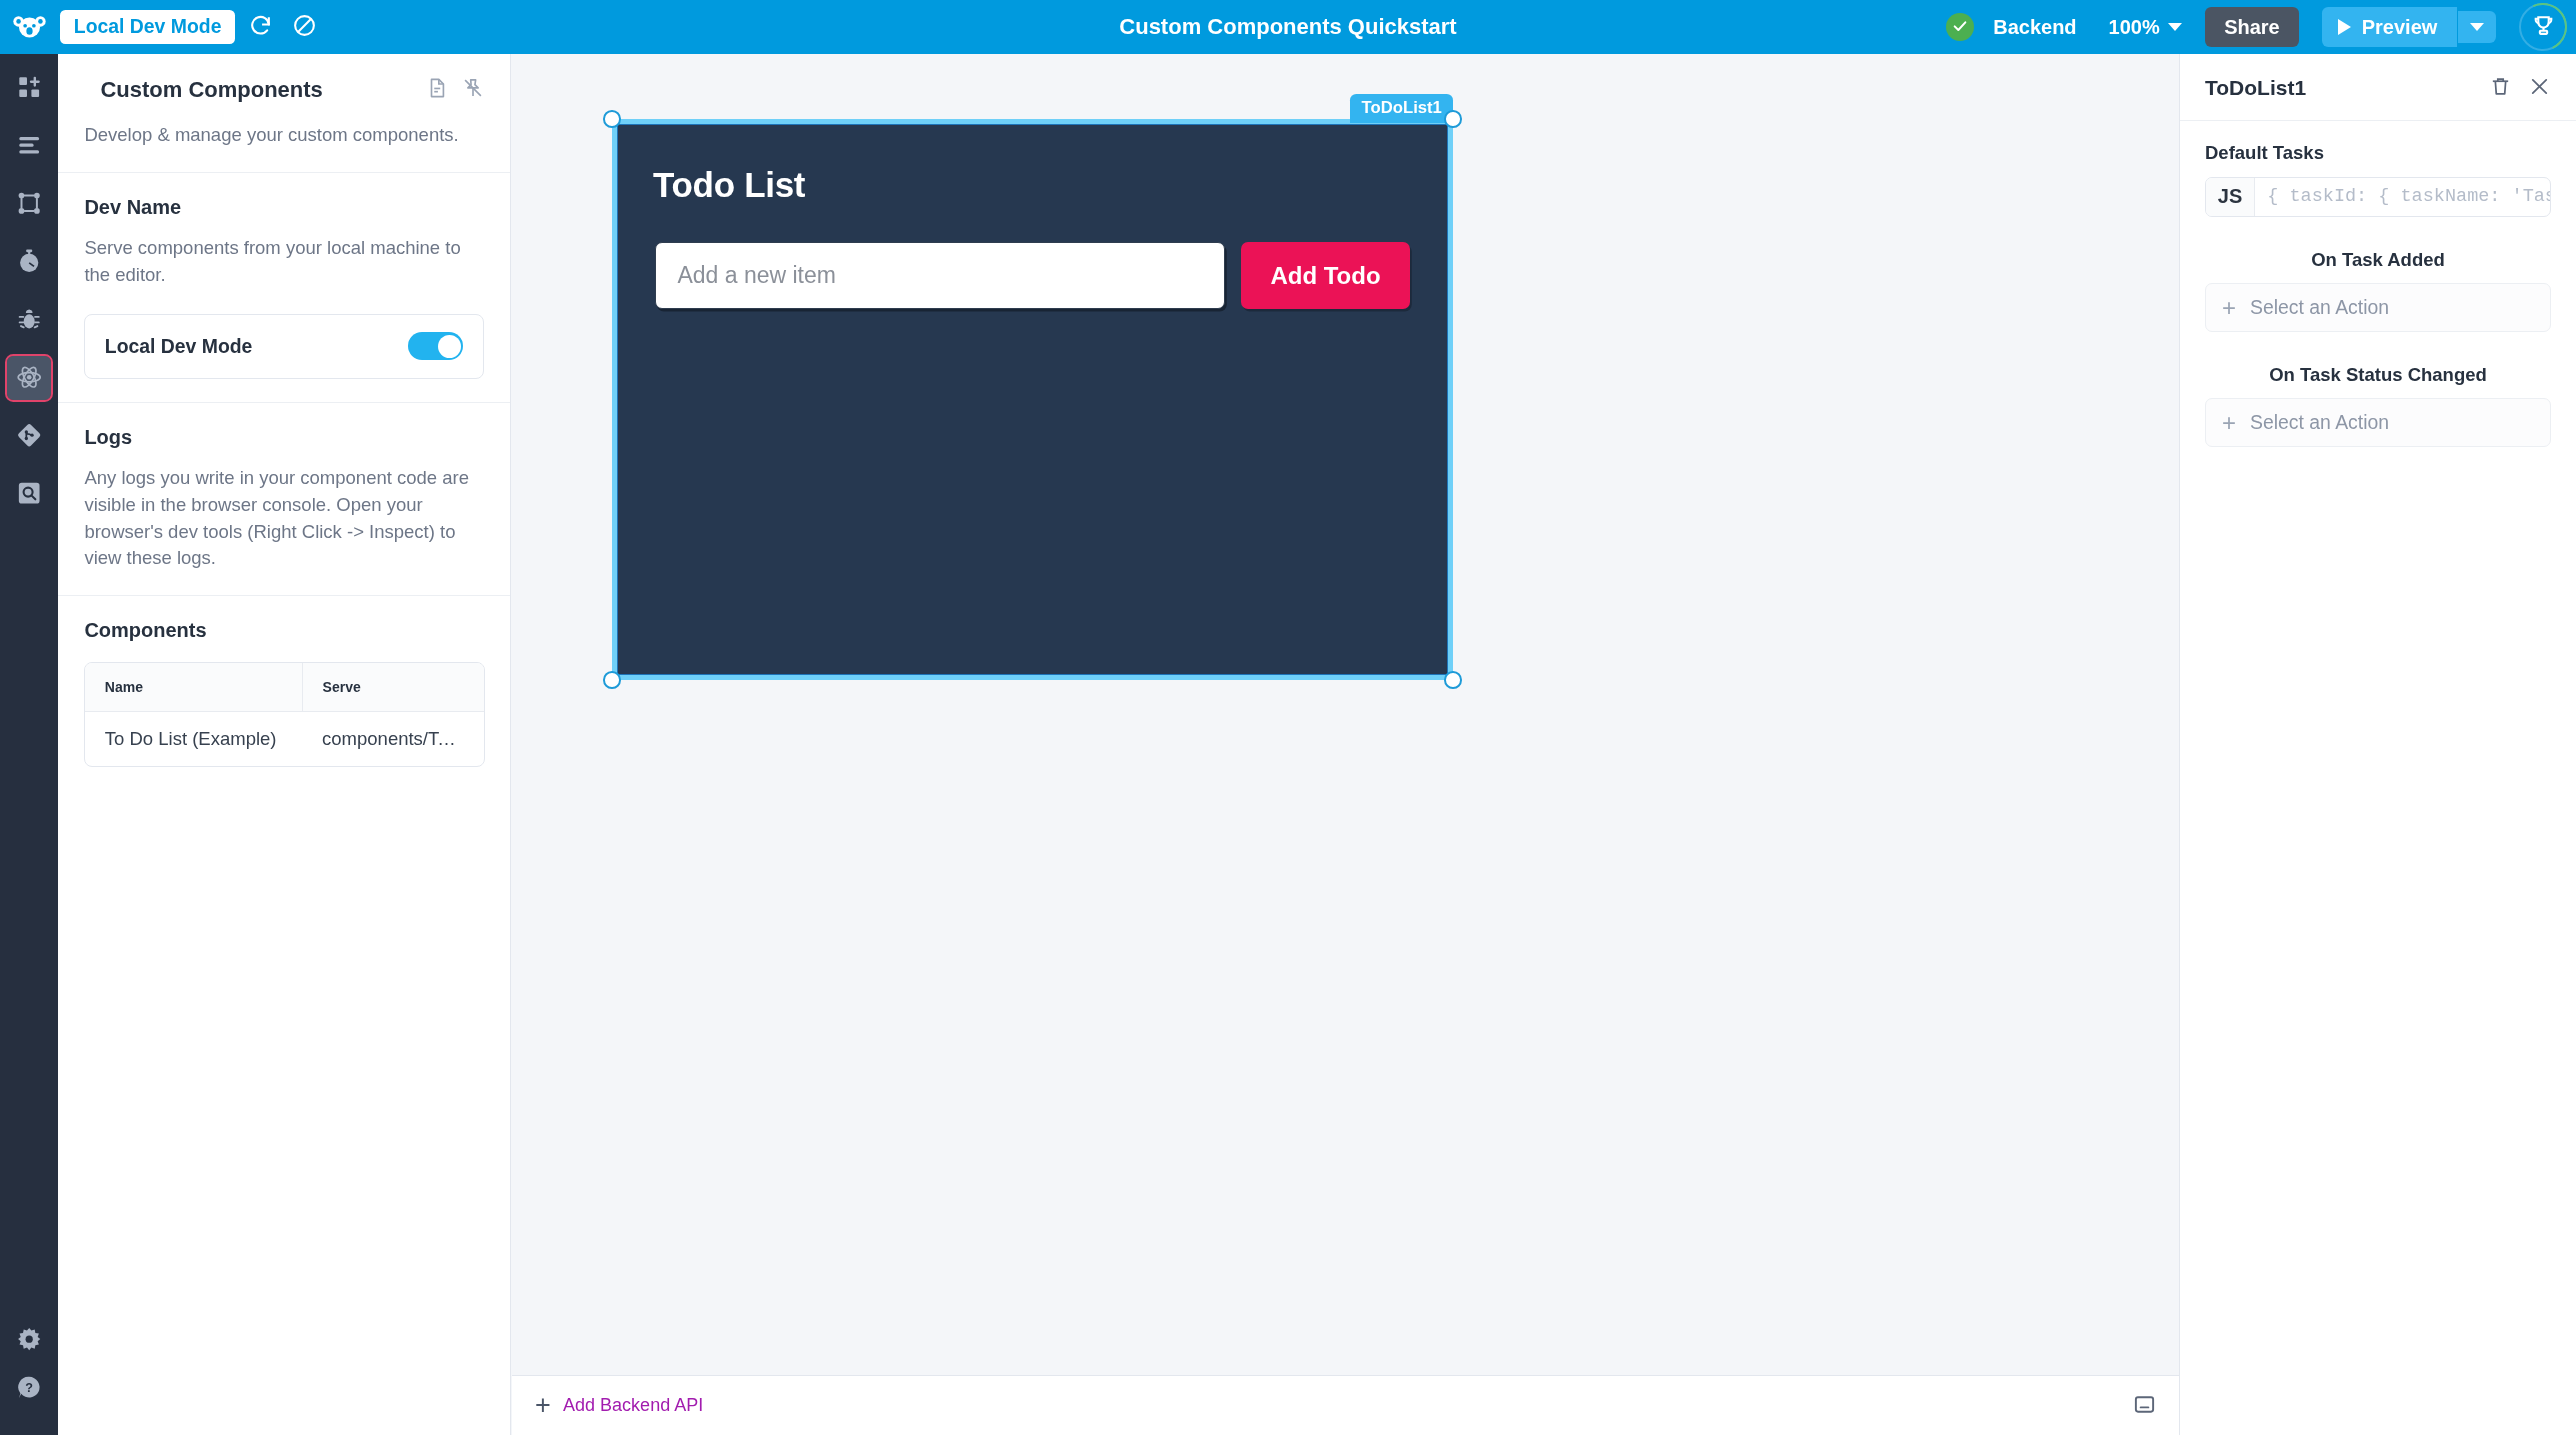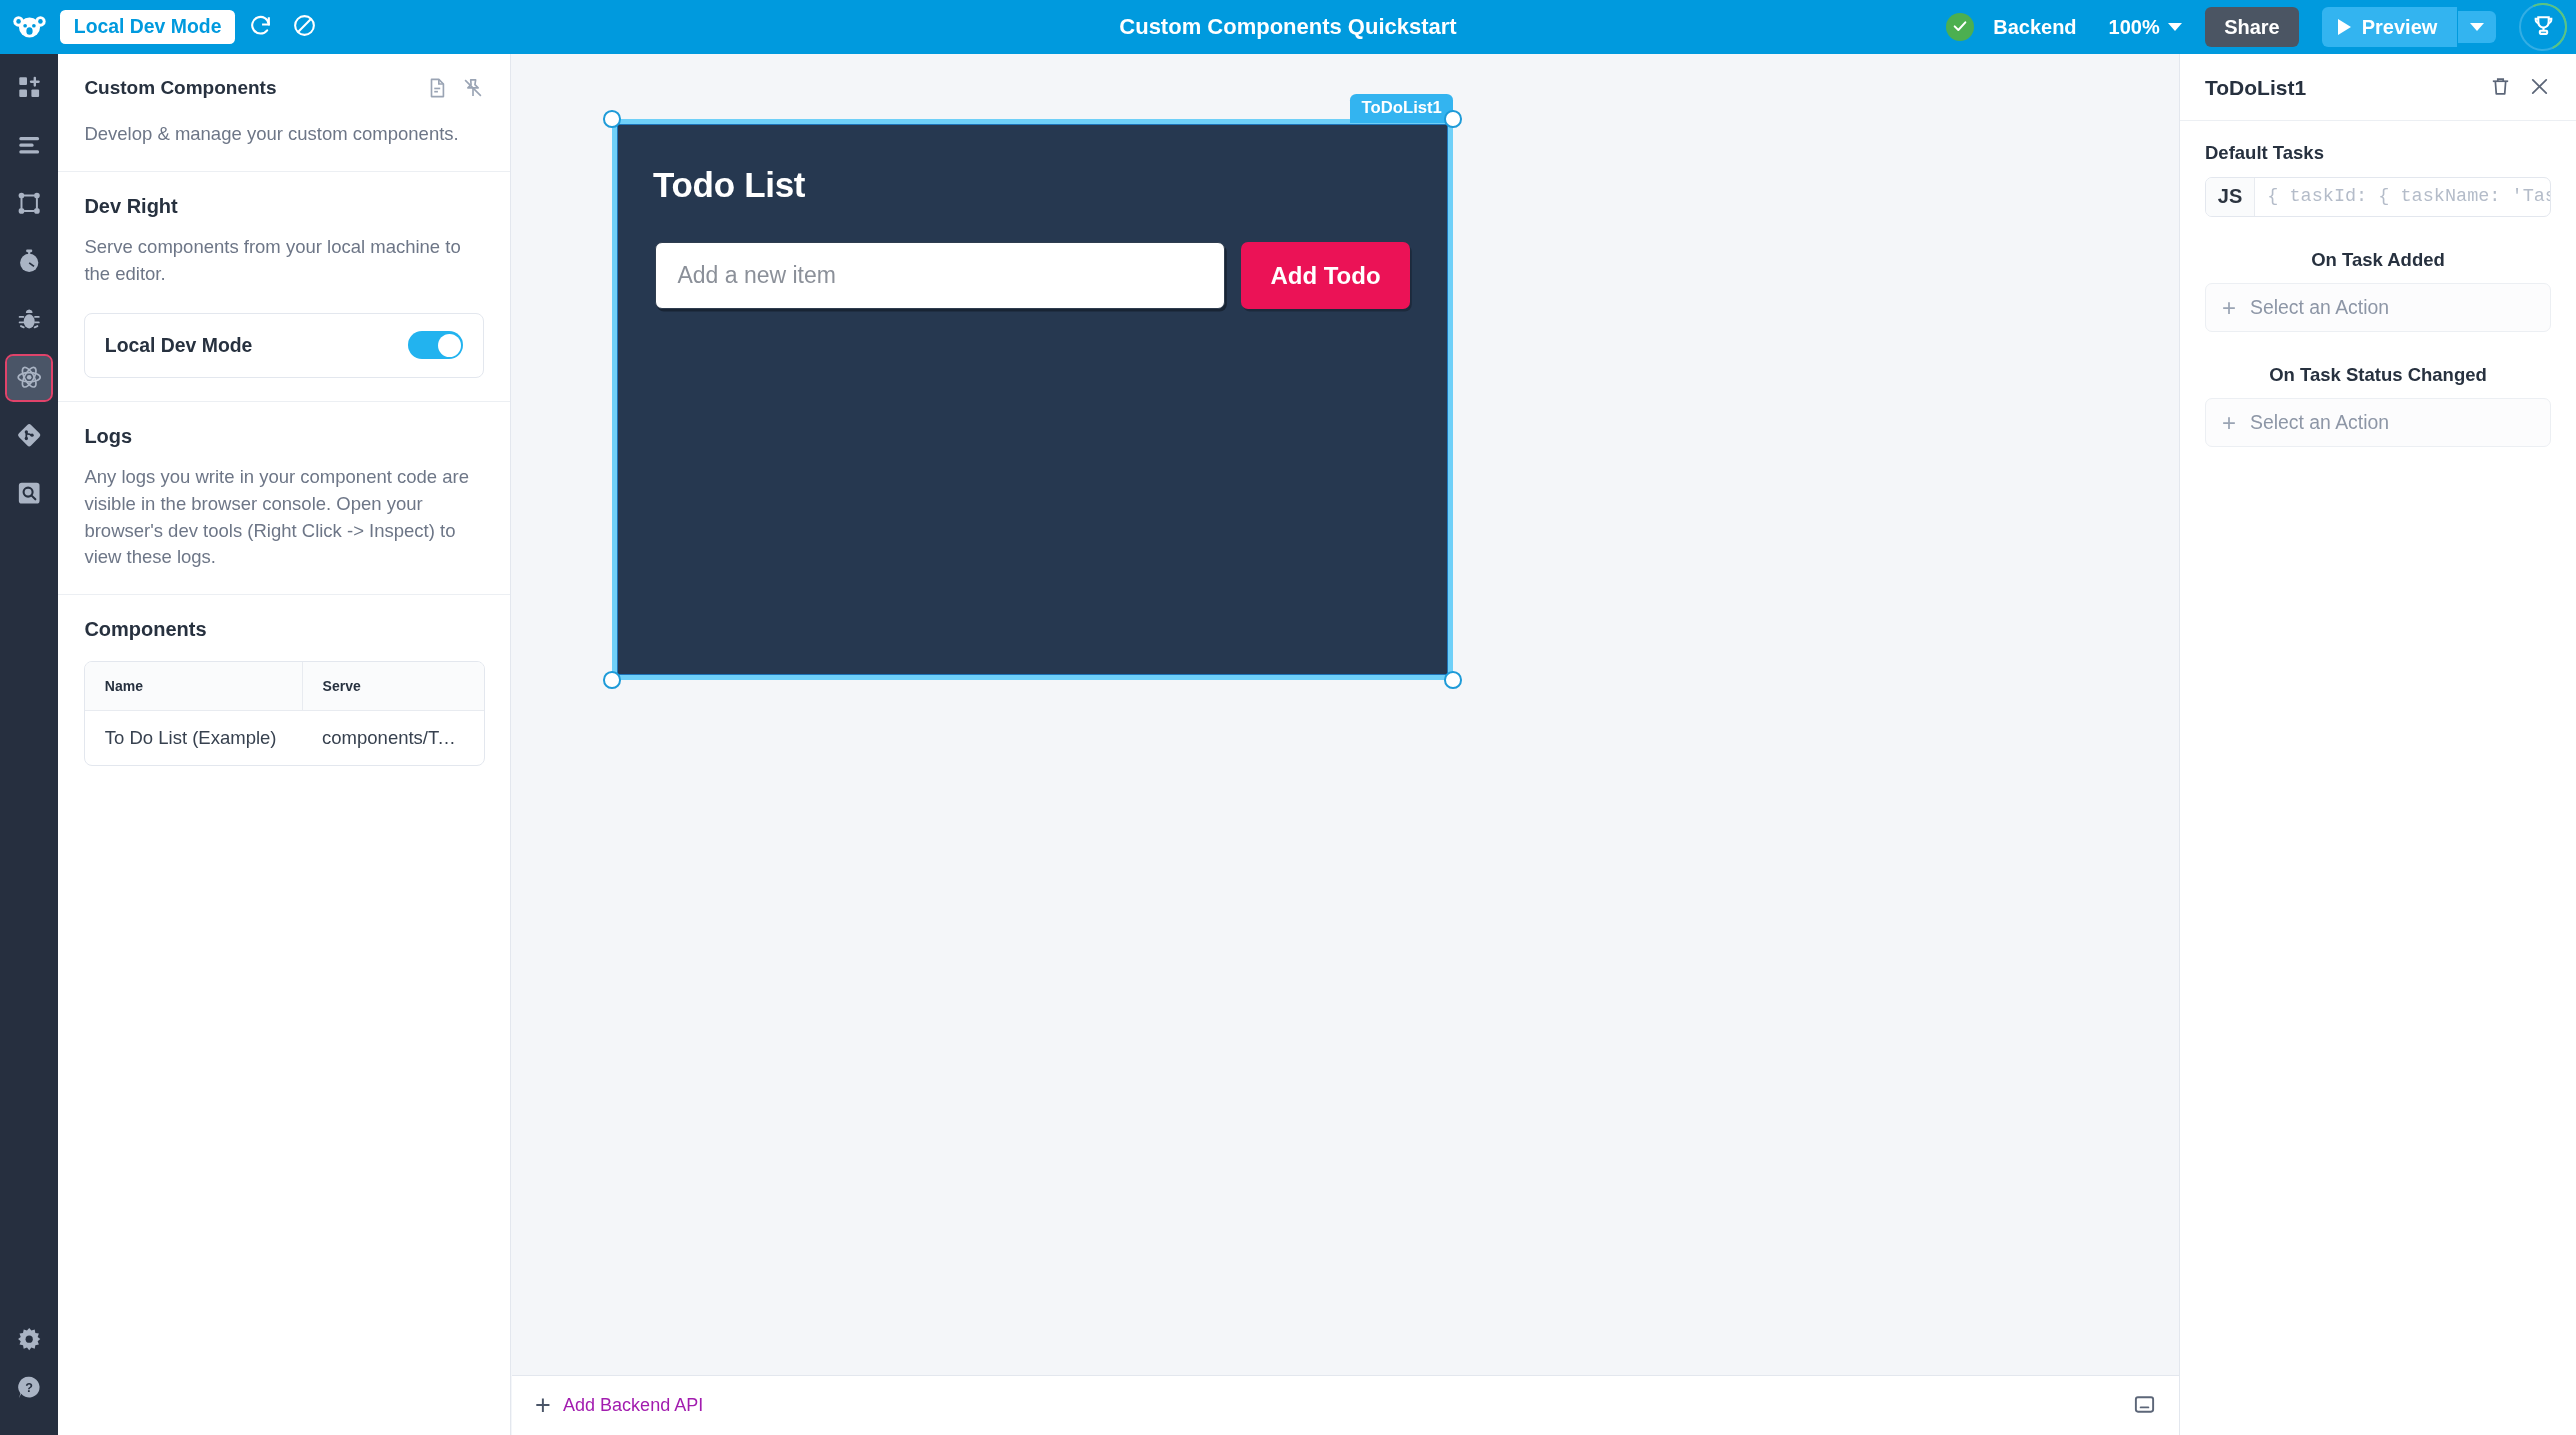--- a/index.html
+++ b/index.html
@@ -87,21 +87,21 @@
   .rail-bottom { padding-bottom: 21px; }
 
   
   .panel {
     position: absolute; top: 54px; left: 58px; width: 453px; height: 1381px;
     background: #fff; border-right: 0.9px solid #e3e7ee; overflow: hidden; z-index: 10;
   }
   .panel-sec { padding: 23px 26.4px 23px 26.4px; border-bottom: 0.9px solid #eceff3; }
   .panel-sec.nb { border-bottom: none; }
   .panel-head { display: flex; align-items: flex-start; justify-content: space-between; }
-  .panel-title { font-size: 19px; font-weight: 700; color: #27313f; }
+  .panel-title { font-size: 22px; font-weight: 700; color: #27313f; margin-left: 16px; }
   .panel-head-icons { display: flex; align-items: center; gap: 14px; }
   .panel-head-icons svg { width: 22px; height: 22px; stroke: #9aa4b4; fill: none; stroke-width: 1.8; cursor: pointer; }
   .panel-desc { font-size: 18.5px; color: #6d7687; line-height: 1.45; margin-top: 19.4px; }
   .panel-sub { font-size: 20px; font-weight: 700; color: #27313f; }
   .panel-sub + .panel-desc { margin-top: 16px; }
 
   .toggle-row {
     margin-top: 25px; border: 0.9px solid #e3e7ee; border-radius: 8px;
     padding: 17.6px 19.4px; display: flex; align-items: center; justify-content: space-between;
   }
@@ -426,21 +426,21 @@
               <line x1="12" y1="11.9" x2="12" y2="20.6"></line>
               <line x1="3.4" y1="3.4" x2="20.6" y2="20.6"></line>
             </svg>
         </span>
       </div>
     </div>
     <div class="panel-desc">Develop &amp; manage your custom components.</div>
   </div>
 
   <div class="panel-sec">
-    <div class="panel-sub">Dev Right</div>
+    <div class="panel-sub">Dev Name</div>
     <div class="panel-desc">Serve components from your local machine to the editor.</div>
     <div class="toggle-row">
       <span class="toggle-label">Local Dev Mode</span>
       <span class="switch">
           <span class="knob"></span>
         </span>
     </div>
   </div>
 
   <div class="panel-sec">

